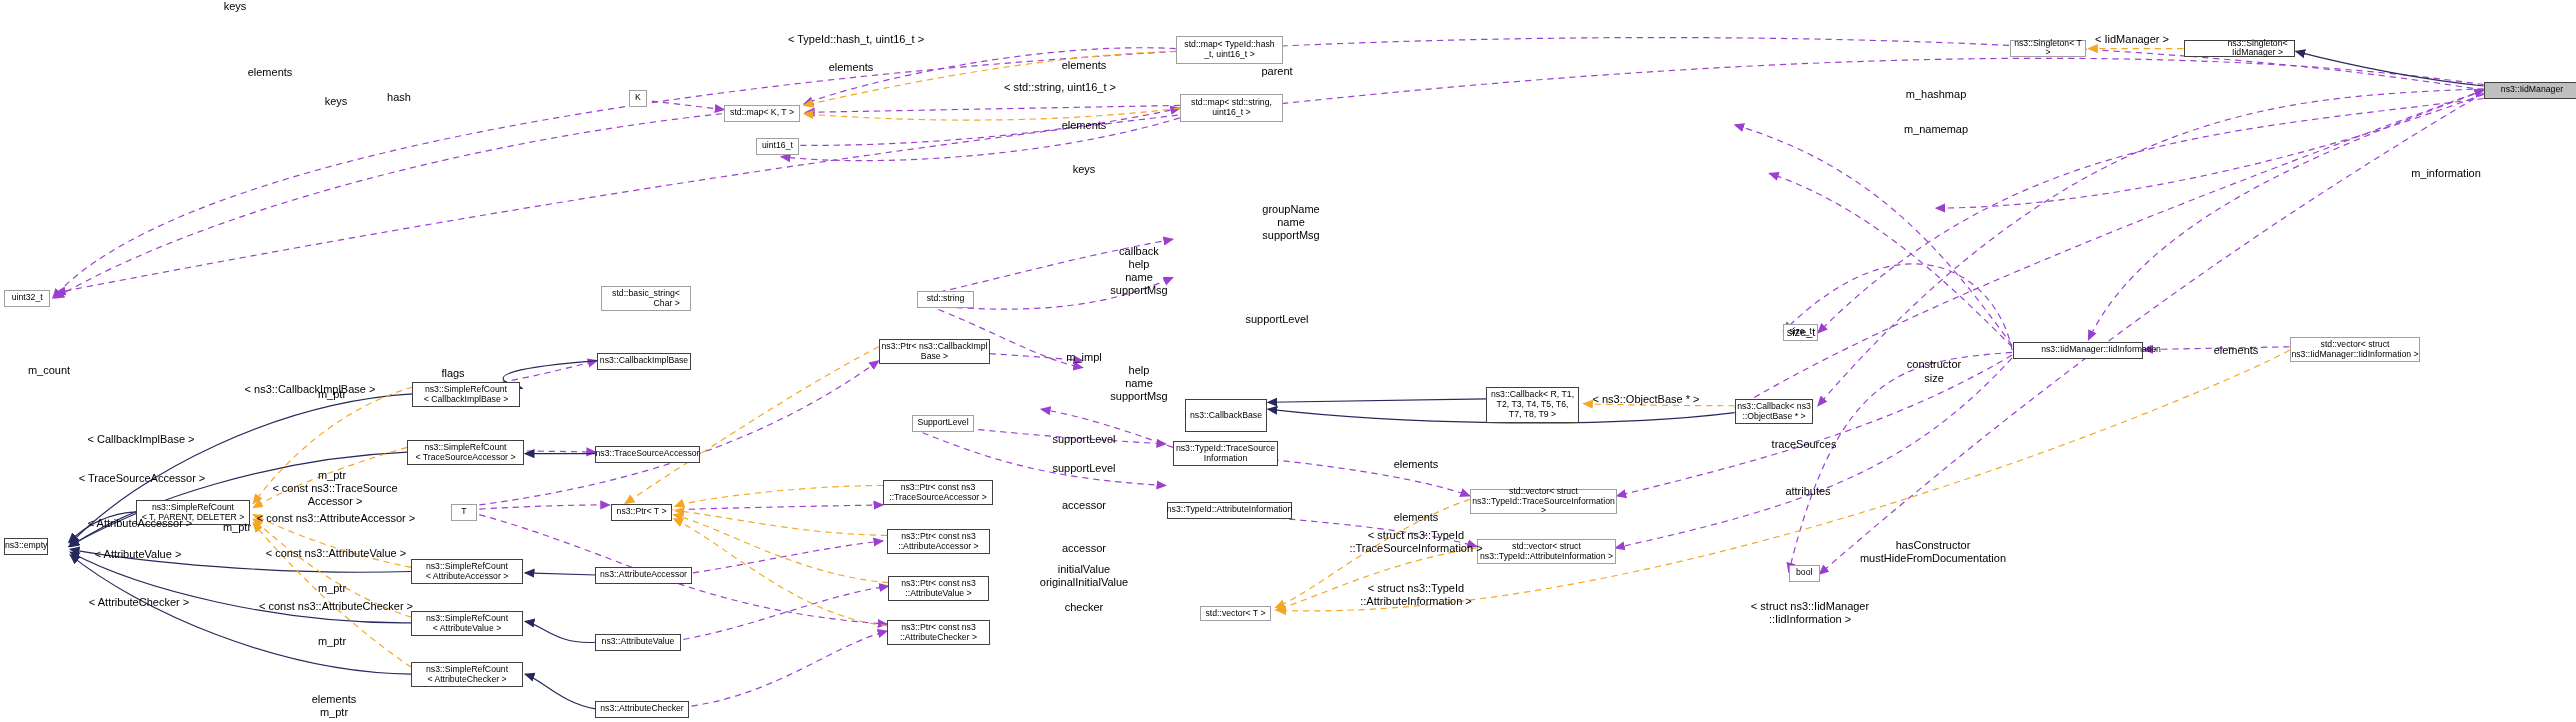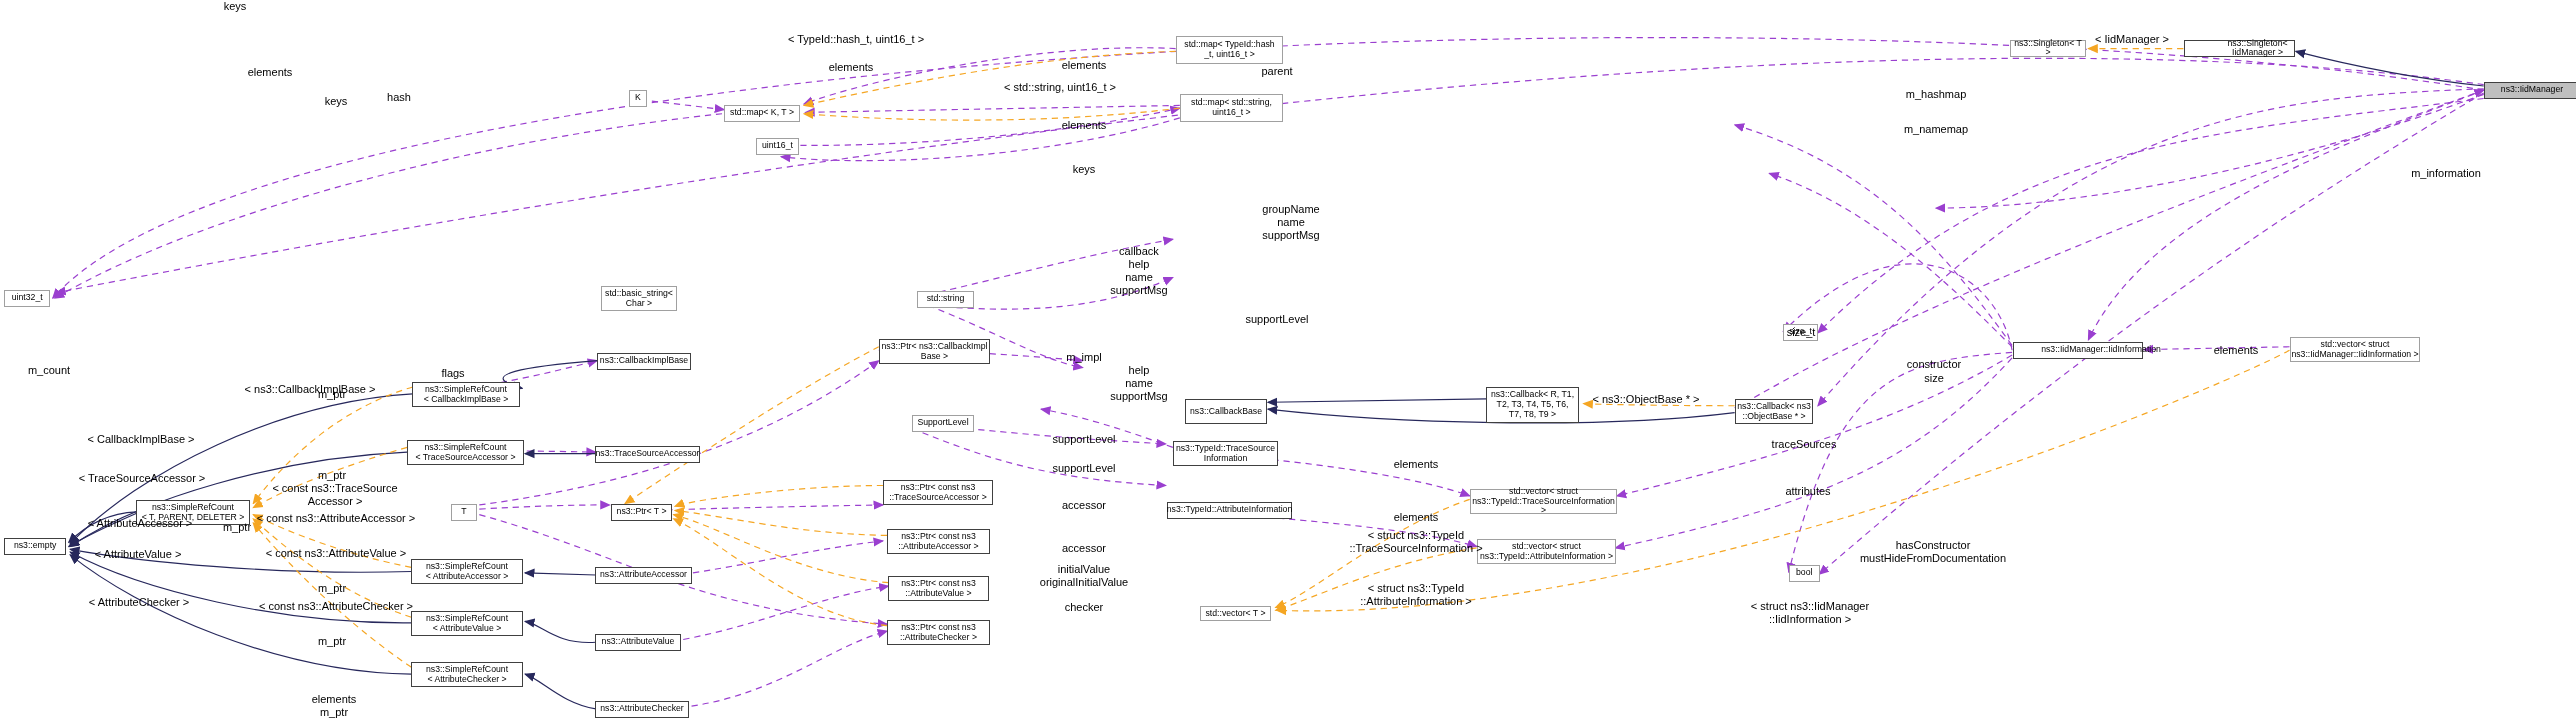--- a/index.html
+++ b/index.html
@@ -106,62 +106,62 @@
       <path d="M2500,585 C2400,585 2300,583 2282,582"></path>
       <path d="M3147,70 C3080,70 3020,70 3010,70"></path>
       <path d="M3300,505 C3200,560 2400,900 1840,880"></path>
       <path d="M2118,720 C2000,760 1900,850 1838,876"></path>
       <path d="M2128,790 C2000,810 1900,860 1838,880"></path>
     </g>
   </svg>
 
   <div>
     <div class="node n-thin" style="left:4.2px;top:290px;width:46px;height:16.7px;">uint32_t</div>
-    <div class="node n-thick" style="left:4.2px;top:538px;width:62px;height:16.7px;">ns3::empty</div>
+    <div class="node n-thick" style="left:4.2px;top:538px;width:44px;height:16.7px;">ns3::empty</div>
     <div class="node n-thick" style="left:136px;top:500px;width:114px;height:25px;">ns3::SimpleRefCount
 &lt; T, PARENT, DELETER &gt;</div>
     <div class="node n-thick" style="left:412px;top:382px;width:108px;height:25px;">ns3::SimpleRefCount
 &lt; CallbackImplBase &gt;</div>
     <div class="node n-thick" style="left:407px;top:440px;width:117px;height:25px;">ns3::SimpleRefCount
 &lt; TraceSourceAccessor &gt;</div>
     <div class="node n-thick" style="left:411px;top:559px;width:112px;height:25px;">ns3::SimpleRefCount
 &lt; AttributeAccessor &gt;</div>
     <div class="node n-thick" style="left:411px;top:611px;width:112px;height:25px;">ns3::SimpleRefCount
 &lt; AttributeValue &gt;</div>
     <div class="node n-thick" style="left:411px;top:662px;width:112px;height:25px;">ns3::SimpleRefCount
 &lt; AttributeChecker &gt;</div>
     <div class="node n-thin" style="left:451px;top:504px;width:26px;height:16.7px;">T</div>
     <div class="node n-thin" style="left:629px;top:90px;width:18px;height:16.7px;">K</div>
     <div class="node n-thin" style="left:756px;top:138px;width:43px;height:16.7px;">uint16_t</div>
     <div class="node n-thin" style="left:724px;top:105px;width:76px;height:16.7px;">std::map&lt; K, T &gt;</div>
     <div class="node n-thin" style="left:1176px;top:36px;width:107px;height:28px;">std::map&lt; TypeId::hash
 _t, uint16_t &gt;</div>
     <div class="node n-thin" style="left:1180px;top:94px;width:103px;height:28px;">std::map&lt; std::string,
 uint16_t &gt;</div>
-    <div class="node n-thin" style="left:601px;top:286px;width:76px;height:25px;">std::basic_string&lt;
+    <div class="node n-thin" style="left:601px;top:286px;width:90px;height:25px;text-align:right;">std::basic_string&lt;
 Char &gt;</div>
     <div class="node n-thin" style="left:917px;top:291px;width:57px;height:16.7px;">std::string</div>
     <div class="node n-thick" style="left:597px;top:353px;width:94px;height:16.7px;">ns3::CallbackImplBase</div>
     <div class="node n-thick" style="left:879px;top:339px;width:111px;height:25px;">ns3::Ptr&lt; ns3::CallbackImpl
 Base &gt;</div>
     <div class="node n-thick" style="left:595px;top:446px;width:105px;height:16.7px;">ns3::TraceSourceAccessor</div>
     <div class="node n-thin" style="left:912px;top:415px;width:62px;height:16.7px;">SupportLevel</div>
     <div class="node n-thick" style="left:595px;top:567px;width:97px;height:16.7px;">ns3::AttributeAccessor</div>
     <div class="node n-thick" style="left:595px;top:634px;width:86px;height:16.7px;">ns3::AttributeValue</div>
     <div class="node n-thick" style="left:595px;top:701px;width:94px;height:16.7px;">ns3::AttributeChecker</div>
     <div class="node n-thick" style="left:611px;top:504px;width:61px;height:16.7px;">ns3::Ptr&lt; T &gt;</div>
     <div class="node n-thick" style="left:883px;top:480px;width:110px;height:25px;">ns3::Ptr&lt; const ns3
 ::TraceSourceAccessor &gt;</div>
     <div class="node n-thick" style="left:887px;top:529px;width:103px;height:25px;">ns3::Ptr&lt; const ns3
 ::AttributeAccessor &gt;</div>
     <div class="node n-thick" style="left:888px;top:576px;width:101px;height:25px;">ns3::Ptr&lt; const ns3
 ::AttributeValue &gt;</div>
     <div class="node n-thick" style="left:887px;top:620px;width:103px;height:25px;">ns3::Ptr&lt; const ns3
 ::AttributeChecker &gt;</div>
-    <div class="node n-thick" style="left:1185px;top:399px;width:82px;height:25px;">ns3::CallbackBase</div>
+    <div class="node n-thick" style="left:1185px;top:399px;width:82px;height:33px;">ns3::CallbackBase</div>
     <div class="node n-thick" style="left:1173px;top:441px;width:105px;height:25px;">ns3::TypeId::TraceSource
 Information</div>
     <div class="node n-thick" style="left:1167px;top:502px;width:125px;height:16.7px;">ns3::TypeId::AttributeInformation</div>
     <div class="node n-thin" style="left:1200px;top:606px;width:71px;height:15px;">std::vector&lt; T &gt;</div>
     <div class="node n-thick" style="left:1486px;top:387px;width:93px;height:36px;">ns3::Callback&lt; R, T1,
 T2, T3, T4, T5, T6,
 T7, T8, T9 &gt;</div>
     <div class="node n-thick" style="left:1735px;top:399px;width:78px;height:25px;">ns3::Callback&lt; ns3
 ::ObjectBase * &gt;</div>
     <div class="node n-thin" style="left:1470px;top:489px;width:147px;height:25px;">std::vector&lt; struct

